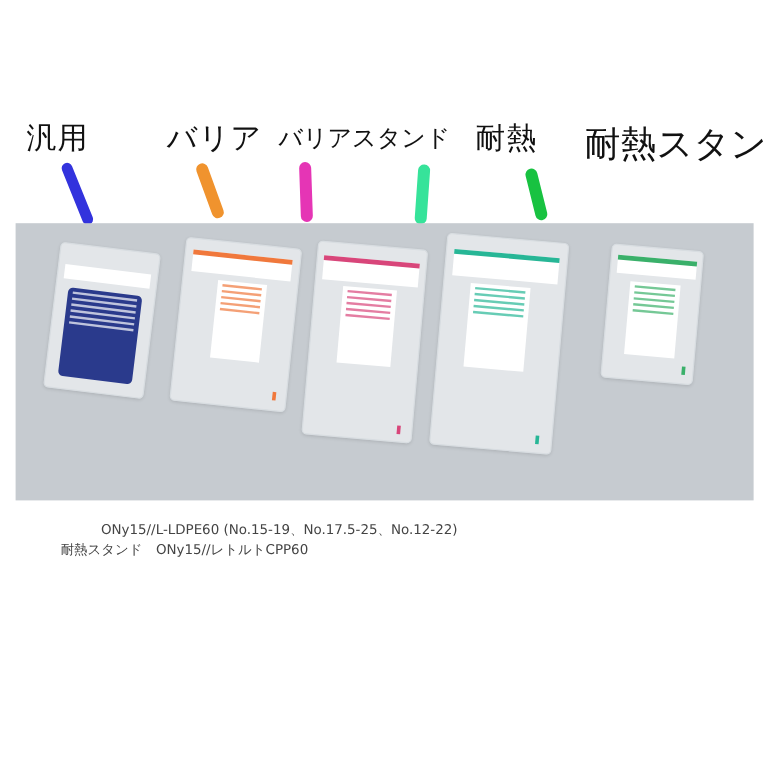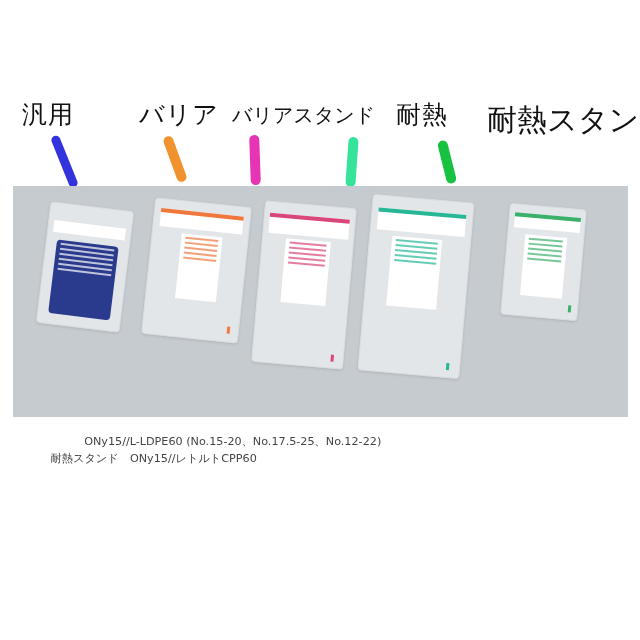--- a/index.html
+++ b/index.html
@@ -82,15 +82,15 @@
         <div class="line" style="background:#3ab06a;"></div>
         <div class="line" style="background:#3ab06a;"></div>
         <div class="line" style="background:#3ab06a;"></div>
         <div class="line" style="background:#3ab06a;"></div>
     </div>
     <div class="tab" style="right:8%;bottom:6%;background:#3ab06a;"></div>
   </div>
 </div>
 
 <div class="spec">
-  <div>　　　　　　ONy15//L-LDPE60 (No.15-20、No.17.5-25、No.12-22)</div>
+  <div>　　　　　　ONy15//L-LDPE60 (No.15-19、No.17.5-25、No.12-22)</div>
   <div>　　　耐熱スタンド　ONy15//レトルトCPP60</div>
 </div>
 
 </body></html>

